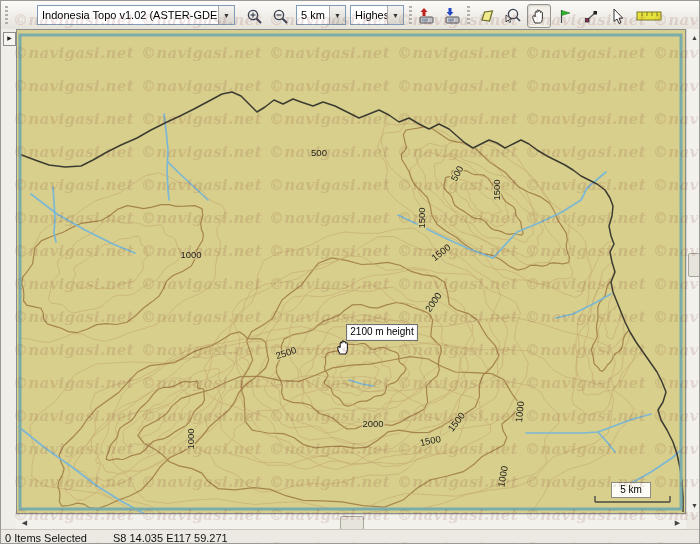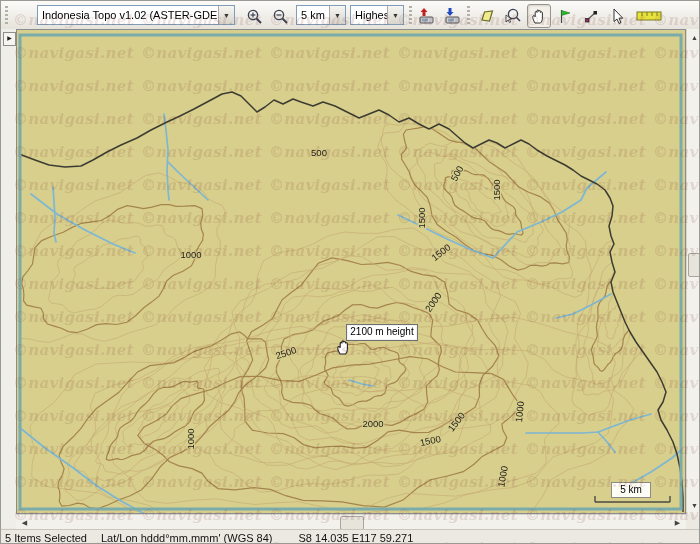--- a/index.html
+++ b/index.html
@@ -265,22 +265,21 @@
   <div class="sb-thumb" style="left:1px;top:224px;width:12px;height:22px"></div>
   <div class="sb-arrow" style="left:1px;top:470px">▼</div>
 </div>
 <div class="hscroll">
   <div class="sb-arrow" style="left:2px;top:1px">◀</div>
   <div class="sb-thumb" style="left:324px;top:1px;width:22px;height:12px"></div>
   <div class="sb-arrow" style="left:655px;top:1px">▶</div>
 </div>
 
 <div class="statusbar">
-  <span class="st-items">5 Items Selected</span>
-  <span class="st-format">Lat/Lon hddd°mm.mmm' (WGS 84)</span>
+  <span class="st-items">0 Items Selected</span>
   <span class="st-coords">S8 14.035 E117 59.271</span>
 </div>
 
 <div class="watermarks">
     <span class="wm" style="left: 12px; top: 10px;">©navigasi.net</span>
     <span class="wm" style="left: 140px; top: 10px;">©navigasi.net</span>
     <span class="wm" style="left: 268px; top: 10px;">©navigasi.net</span>
     <span class="wm" style="left: 396px; top: 10px;">©navigasi.net</span>
     <span class="wm" style="left: 524px; top: 10px;">©navigasi.net</span>
     <span class="wm" style="left: 652px; top: 10px;">©navigasi.net</span>

